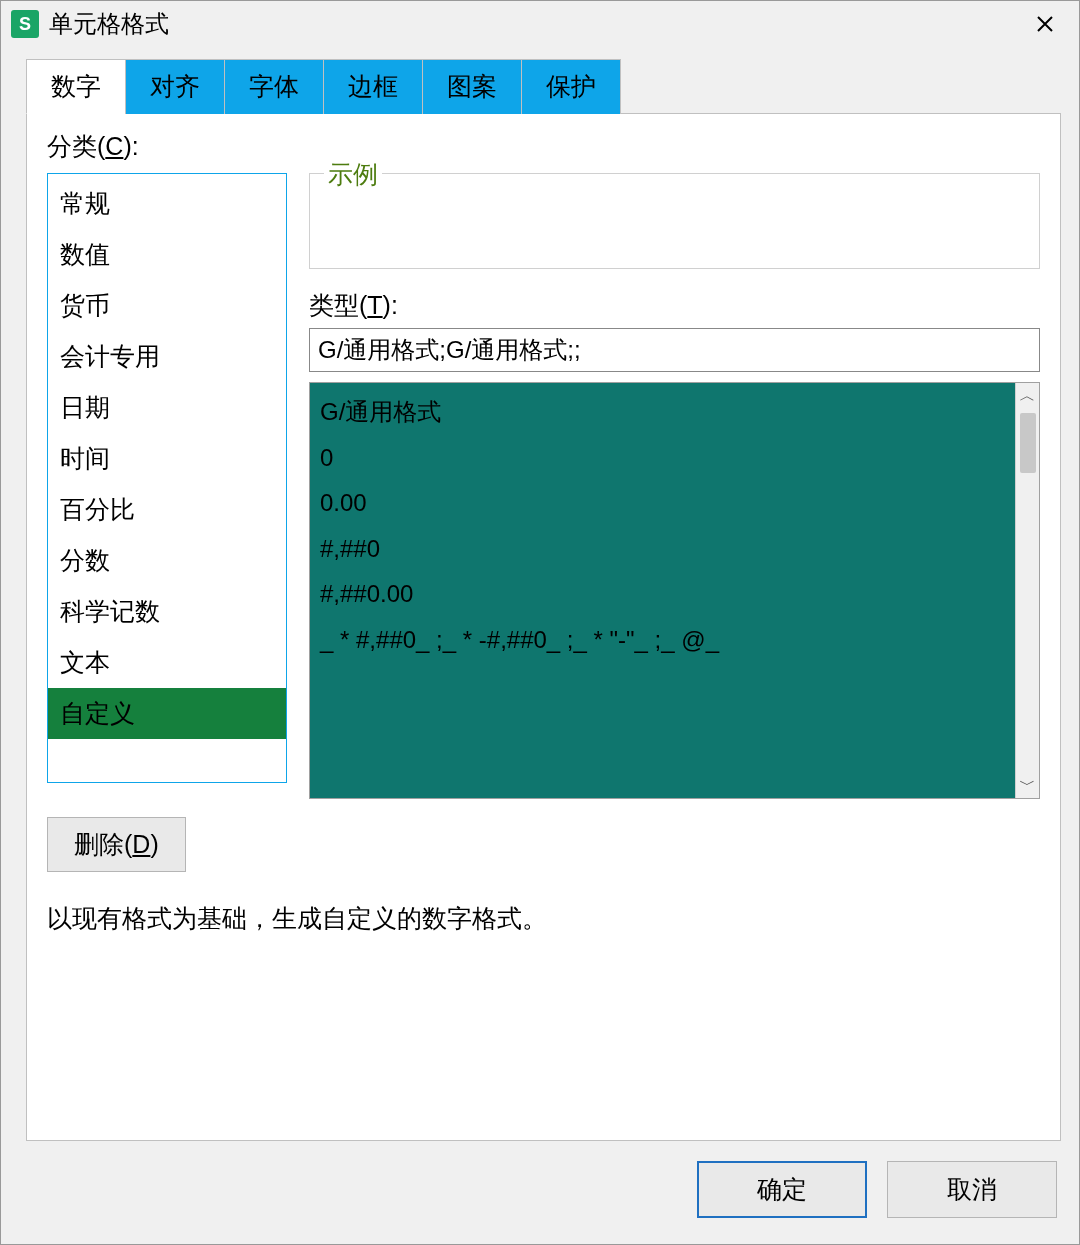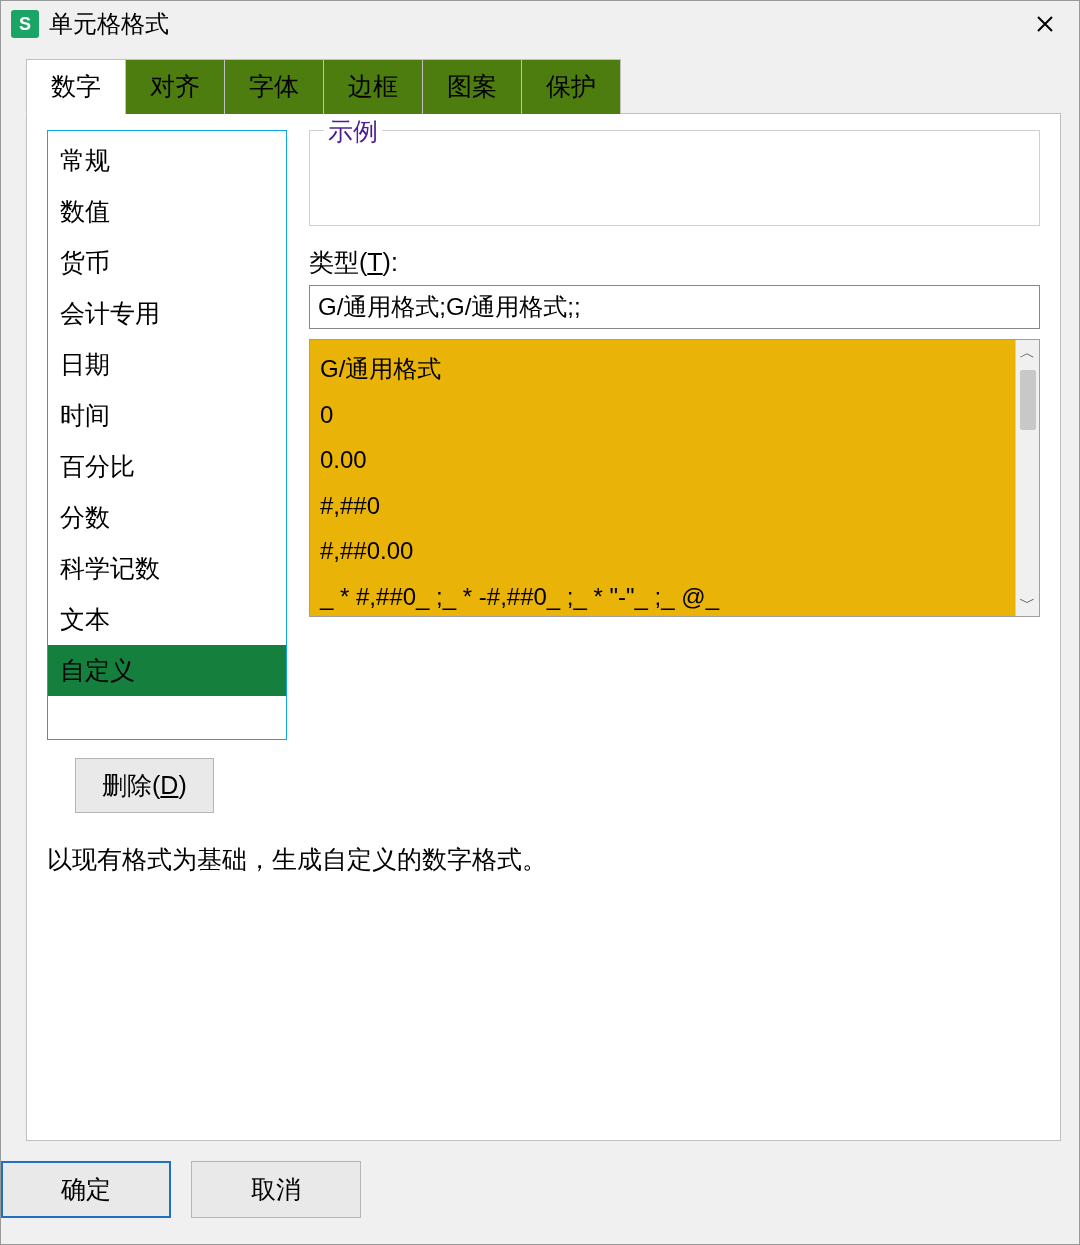--- a/index.html
+++ b/index.html
@@ -55,21 +55,21 @@
     flex-direction: column;
   }
   .tabs {
     display: flex;
     position: relative;
     z-index: 2;
   }
   .tab {
     padding: 10px 24px;
     font-size: 25px;
-    background: #4d7c0f;
+    background: #0ea5e9;
     border: 1px solid #c0c0c0;
     border-bottom: none;
     margin-right: -1px;
     cursor: pointer;
   }
   .tab.active {
     background: #fff;
     border-bottom: 1px solid #fff;
   }
   .tabpage {
@@ -107,37 +107,37 @@
     border: 1px solid #d0d0d0;
     height: 96px;
     padding: 10px;
   }
   .example-legend {
     position: absolute;
     top: -16px; left: 14px;
     background: #fff;
     padding: 0 4px;
     font-size: 25px;
-    color: #4c1d95;
+    color: #4d7c0f;
   }
   .type-label { font-size: 25px; margin-top: 20px; margin-bottom: 6px; }
   .type-input {
     width: 100%;
     height: 44px;
     border: 1px solid #888;
     font-size: 24px;
     padding: 4px 8px;
     font-family: inherit;
   }
   .format-list-wrap {
     margin-top: 10px;
     border: 1px solid #a0a0a0;
-    height: 278px;
-    display: flex;
-    background: #eab308;
+    height: 417px;
+    display: flex;
+    background: #0f766e;
   }
   .format-list {
     flex: 1;
     padding: 6px 10px;
     overflow: hidden;
   }
   .format-item {
     font-size: 24px;
     padding: 6px 0;
     line-height: 1.4;
@@ -156,32 +156,33 @@
   .scroll-arrow {
     width: 100%; height: 26px;
     display:flex;align-items:center;justify-content:center;
     font-size:16px; color:#555; cursor:pointer;
   }
   .scroll-thumb {
     width: 16px; height: 60px; background: #c8c8c8; border-radius:2px;
     margin-top:4px;
   }
   .scroll-track { flex:1; display:flex; flex-direction:column; align-items:center; }
-  .delete-row { margin-top: 18px; margin-left: 28px; }
+  .delete-row { margin-top: 18px; }
   .btn {
     font-size: 25px;
     padding: 10px 26px;
     background: #e9e9e9;
     border: 1px solid #b5b5b5;
     cursor: pointer;
   }
   .hint { margin-top: 30px; font-size: 25px; }
   .footer {
     padding: 20px 22px 26px 0;
     display: flex;
+    justify-content: flex-end;
     gap: 20px;
   }
   .footer .btn { width: 170px; text-align:center; }
   .btn.primary { border: 2px solid #1f70c1; background:#e9e9e9; }
 </style>
 </head>
 <body>
 
 <div class="window">
   <div class="titlebar">
@@ -198,20 +199,23 @@
     <div class="tabs">
       <div class="tab active">数字</div>
       <div class="tab">对齐</div>
       <div class="tab">字体</div>
       <div class="tab">边框</div>
       <div class="tab">图案</div>
       <div class="tab">保护</div>
     </div>
 
     <div class="tabpage">
+      <div class="category-label">
+        <span>分类(</span><span class="under">C</span><span>):</span>
+      </div>
 
       <div class="body-row">
         <div class="category-list">
           <div class="category-item">常规</div>
           <div class="category-item">数值</div>
           <div class="category-item">货币</div>
           <div class="category-item">会计专用</div>
           <div class="category-item">日期</div>
           <div class="category-item">时间</div>
           <div class="category-item">百分比</div>

